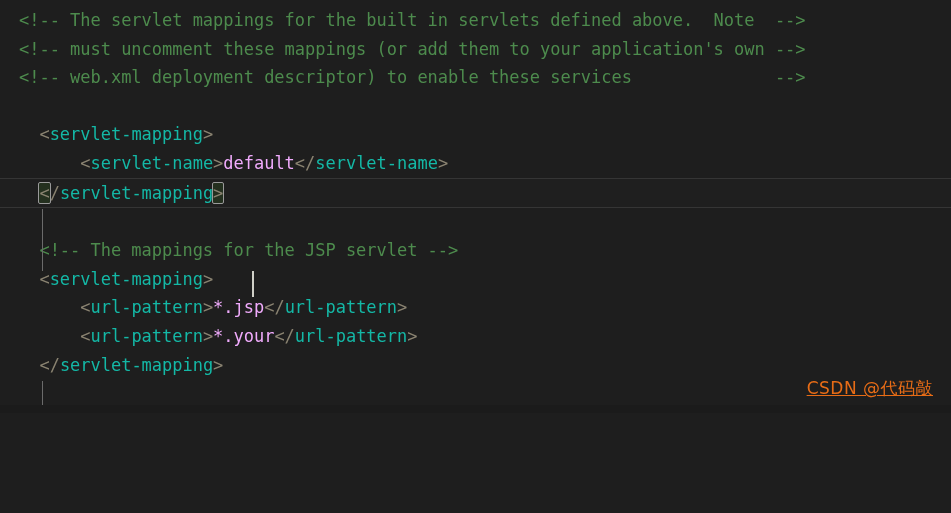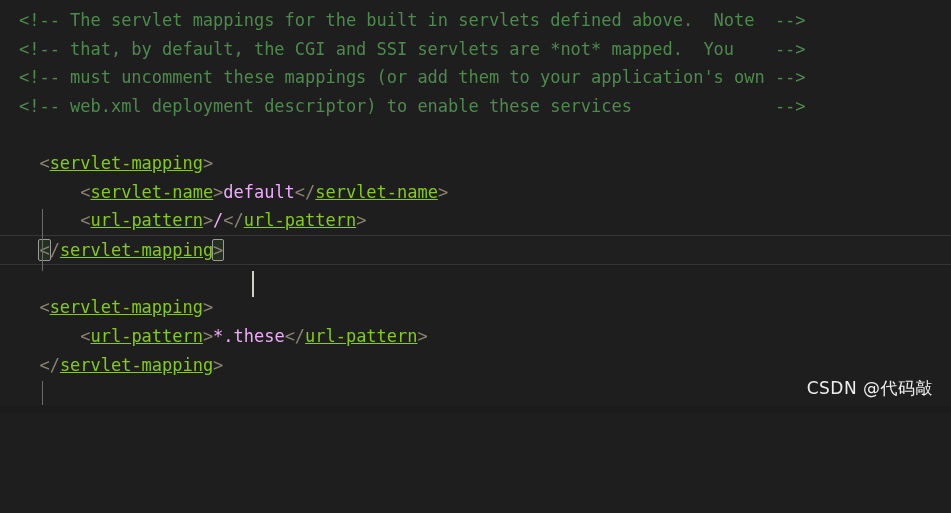--- a/index.html
+++ b/index.html
@@ -41,21 +41,21 @@
     background: #1f1f1f;
     border-top: 1px solid #353535;
     border-bottom: 1px solid #353535;
     height: 30px;
     line-height: 28px;
   }
 
   
   .t-comment  { color: #4d8b4d; }
   .t-bracket  { color: #8a8371; }
-  .t-tag      { color: #84cc16; text-decoration: underline; }
+  .t-tag      { color: #14b8a6; }
   .t-text     { color: #f0abfc; }
   .t-blank    { color: transparent; }
 
   
   .bracket-match {
     outline: 1px solid #9a9a9a;
     background: #24301f;
     border-radius: 1px;
   }
 
@@ -77,56 +77,57 @@
     left: 252px;
     top: 271px;
     height: 26px;
   }
 
   
   #watermark {
     position: absolute;
     right: 18px;
     bottom: 10px;
-    color: #ffffff;
+    color: #f97316;
     font-family: "DejaVu Sans", "Liberation Sans", sans-serif;
     font-size: 17px;
     letter-spacing: 0.5px;
     opacity: 0.92;
     pointer-events: none;
+    text-decoration: underline;
   }
 
   
   #bottom-strip {
     position: absolute;
     left: 0;
     right: 0;
     bottom: 0;
     height: 8px;
     background: #1b1b1b;
   }
 </style>
 </head>
 <body>
 
 <div id="editor">
 
   <div id="code-lines">
       <div class="code-line"><span class="t-comment">&lt;!-- The servlet mappings for the built in servlets defined above.  Note  --&gt;</span></div>
-      <div class="code-line"><span class="t-comment">&lt;!-- that, by default, the CGI and SSI servlets are *not* mapped.  You    --&gt;</span></div>
       <div class="code-line"><span class="t-comment">&lt;!-- must uncomment these mappings (or add them to your application's own --&gt;</span></div>
       <div class="code-line"><span class="t-comment">&lt;!-- web.xml deployment descriptor) to enable these services              --&gt;</span></div>
       <div class="code-line"><span class="t-blank"> </span></div>
       <div class="code-line"><span class="t-bracket">  &lt;</span><span class="t-tag">servlet-mapping</span><span class="t-bracket">&gt;</span></div>
       <div class="code-line"><span class="t-bracket">      &lt;</span><span class="t-tag">servlet-name</span><span class="t-bracket">&gt;</span><span class="t-text">default</span><span class="t-bracket">&lt;/</span><span class="t-tag">servlet-name</span><span class="t-bracket">&gt;</span></div>
-      <div class="code-line"><span class="t-bracket">      &lt;</span><span class="t-tag">url-pattern</span><span class="t-bracket">&gt;</span><span class="t-text">/</span><span class="t-bracket">&lt;/</span><span class="t-tag">url-pattern</span><span class="t-bracket">&gt;</span></div>
       <div class="code-line active"><span class="t-blank">  </span><span class="t-bracket bracket-match">&lt;</span><span class="t-bracket">/</span><span class="t-tag">servlet-mapping</span><span class="t-bracket bracket-match">&gt;</span></div>
       <div class="code-line"><span class="t-blank"> </span></div>
+      <div class="code-line"><span class="t-comment">  &lt;!-- The mappings for the JSP servlet --&gt;</span></div>
       <div class="code-line"><span class="t-bracket">  &lt;</span><span class="t-tag">servlet-mapping</span><span class="t-bracket">&gt;</span></div>
-      <div class="code-line"><span class="t-bracket">      &lt;</span><span class="t-tag">url-pattern</span><span class="t-bracket">&gt;</span><span class="t-text">*.these</span><span class="t-bracket">&lt;/</span><span class="t-tag">url-pattern</span><span class="t-bracket">&gt;</span></div>
+      <div class="code-line"><span class="t-bracket">      &lt;</span><span class="t-tag">url-pattern</span><span class="t-bracket">&gt;</span><span class="t-text">*.jsp</span><span class="t-bracket">&lt;/</span><span class="t-tag">url-pattern</span><span class="t-bracket">&gt;</span></div>
+      <div class="code-line"><span class="t-bracket">      &lt;</span><span class="t-tag">url-pattern</span><span class="t-bracket">&gt;</span><span class="t-text">*.your</span><span class="t-bracket">&lt;/</span><span class="t-tag">url-pattern</span><span class="t-bracket">&gt;</span></div>
       <div class="code-line"><span class="t-bracket">  &lt;/</span><span class="t-tag">servlet-mapping</span><span class="t-bracket">&gt;</span></div>
     </div>
 
   <div class="indent-guide" id="guide-1"></div>
   <div class="indent-guide" id="guide-2"></div>
 
   <div id="cursor"></div>
 
   <div id="bottom-strip"></div>
 

